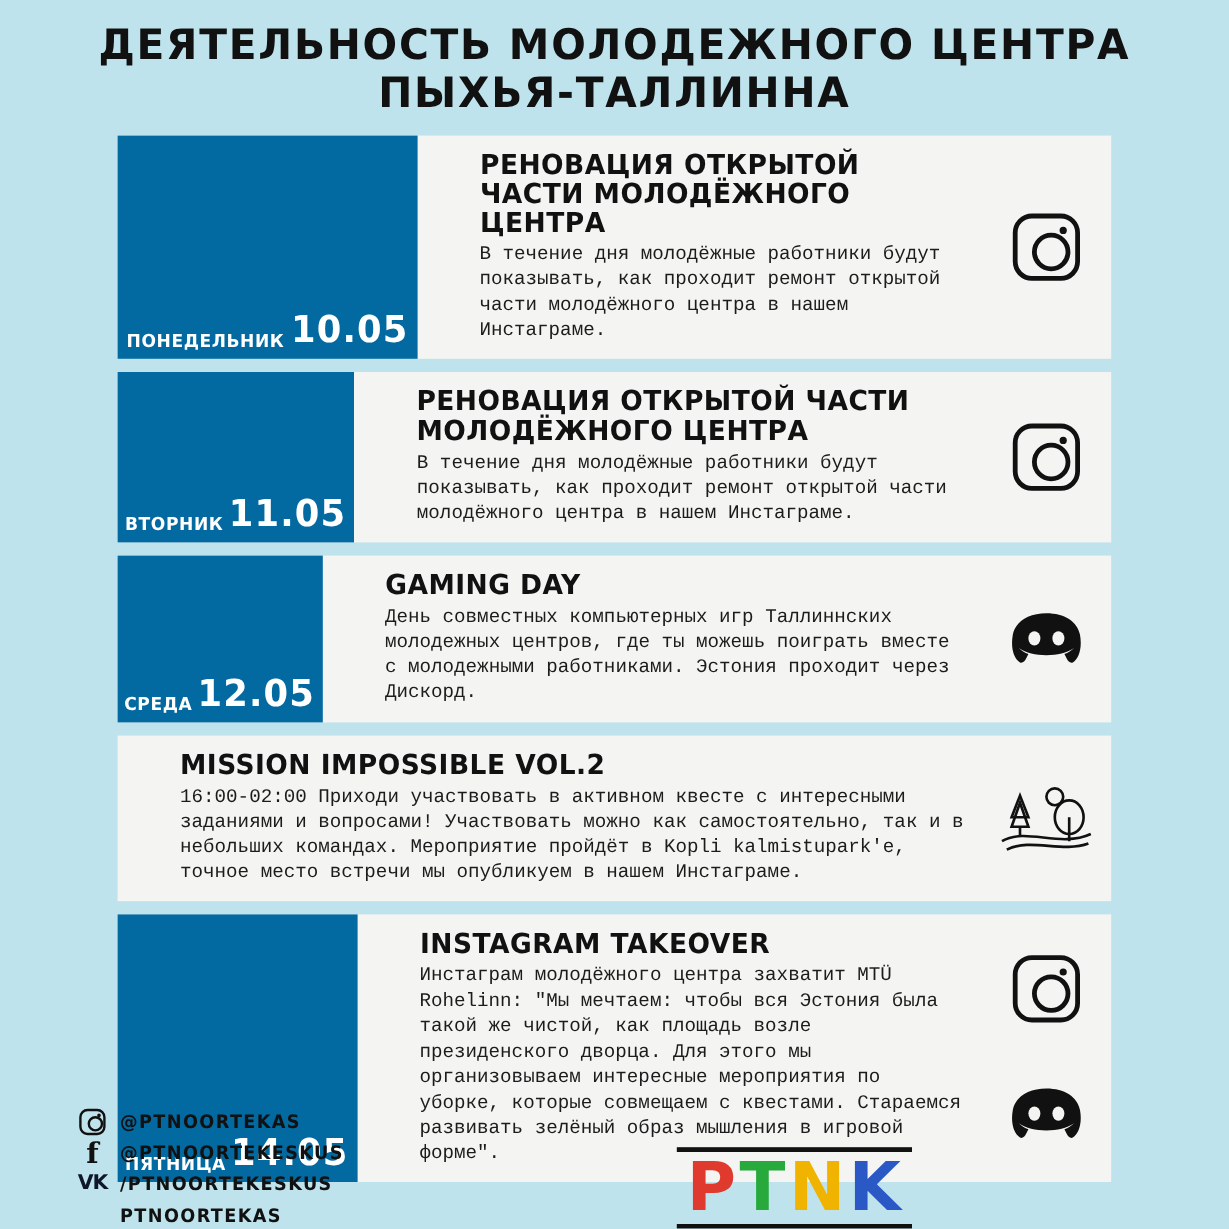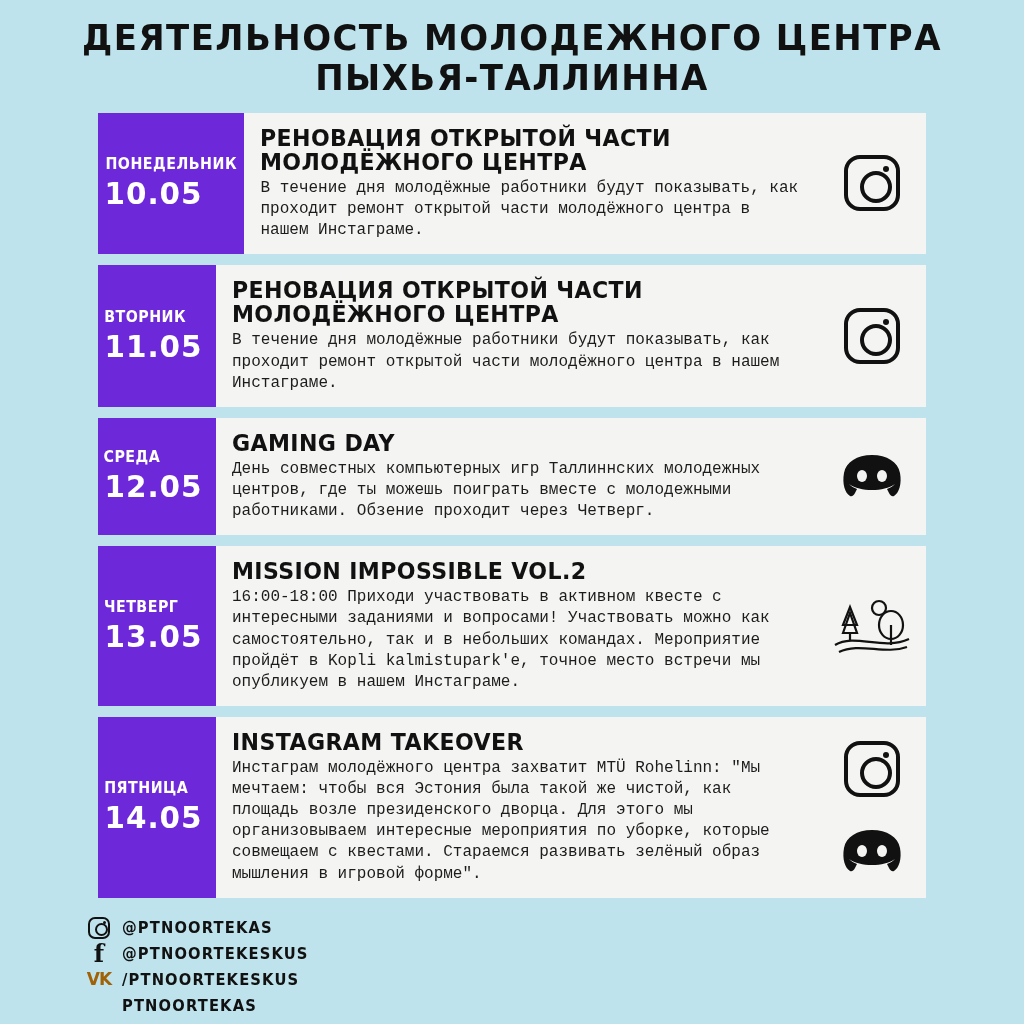--- a/index.html
+++ b/index.html
@@ -38,25 +38,25 @@
   }
   .row {
     display: flex;
     align-items: stretch;
     background: #f4f4f2;
     margin-bottom: 11px;
     min-height: 80px;
   }
   .daybox {
     flex: 0 0 118px;
-    background: #6d28d9;
+    background: #0369a1;
     color: #ffffff;
     display: flex;
-    flex-direction: column;
-    align-items: flex-start;
+    flex-direction: row;
+    align-items: flex-end;
     justify-content: center;
     padding: 6px 4px;
   }
   .dayname {
     font-family: "DejaVu Sans", sans-serif;
     font-weight: bold;
     font-size: 15px;
     letter-spacing: 0.5px;
     text-transform: uppercase;
     transform: scaleX(0.95);
@@ -68,20 +68,21 @@
     letter-spacing: 1px;
     margin-top: 2px;
     transform: scaleX(0.95);
   }
   .content {
     flex: 1 1 auto;
     padding: 13px 14px 13px 16px;
     display: flex;
     flex-direction: column;
     justify-content: center;
+    margin-left: 36px;
   }
   .event + .event { margin-top: 14px; }
   .ev-title {
     font-family: "DejaVu Sans", sans-serif;
     font-weight: bold;
     font-size: 23px;
     letter-spacing: 0.4px;
     color: #111111;
     text-transform: uppercase;
     line-height: 1.05;
@@ -146,23 +147,22 @@
   }
 
   .discord-icon svg, .nature-icon svg { display: block; }
 
   
   .footer {
     position: absolute;
     left: 0; right: 0; bottom: 0;
     height: 108px;
     display: flex;
-    align-items: flex-start;
-    padding: 0 86px;
-    flex-direction: column;
+    align-items: flex-end;
+    padding: 0 64px;
   }
   .social {
     flex: 0 0 300px;
     display: flex;
     flex-direction: column;
     gap: 3px;
   }
   .social-row {
     display: flex;
     align-items: center;
@@ -189,21 +189,21 @@
     font-weight: bold;
     font-size: 24px;
     line-height: 1;
     color: #111111;
   }
   .vk-icon {
     font-family: "DejaVu Sans", sans-serif;
     font-weight: bold;
     font-size: 17px;
     line-height: 1;
-    color: #a16207;
+    color: #0f172a;
     letter-spacing: -1px;
   }
 
   .logo-wrap {
     flex: 1 1 auto;
     display: flex;
     align-items: center;
     justify-content: center;
   }
   .logo {
@@ -288,43 +288,39 @@
     </div>
 
     <div class="row">
       <div class="daybox">
         <div class="dayname">Среда</div>
         <div class="daydate">12.05</div>
       </div>
       <div class="content">
         <div class="event">
           <div class="ev-title">Gaming Day</div>
-          <div class="ev-desc">День совместных компьютерных игр Таллиннских молодежных центров, где ты можешь поиграть вместе с молодежными работниками.  Обзение проходит через Четверг.</div>
+          <div class="ev-desc">День совместных компьютерных игр Таллиннских молодежных центров, где ты можешь поиграть вместе с молодежными работниками.  Эстония проходит через Дискорд.</div>
         </div>
       </div>
       <div class="iconcol">
         <span class="discord-icon">
           <svg width="60" height="46" viewBox="0 0 60 46" aria-hidden="true">
             <path fill="#111111" d="M30 2C15 2 4 9 2 20c-2 11 1 20 6 23 2 1 4-1 5-3l2-4c-3-1-6-3-8-5 6 4 14 6 23 6s17-2 23-6c-2 2-5 4-8 5l2 4c1 2 3 4 5 3 5-3 8-12 6-23C56 9 45 2 30 2z"></path>
             <ellipse cx="20" cy="23" rx="5" ry="6" fill="#f4f4f2"></ellipse>
             <ellipse cx="40" cy="23" rx="5" ry="6" fill="#f4f4f2"></ellipse>
           </svg>
         </span>
       </div>
     </div>
 
     <div class="row">
-      <div class="daybox">
-        <div class="dayname">Четверг</div>
-        <div class="daydate">13.05</div>
-      </div>
       <div class="content">
         <div class="event">
           <div class="ev-title">Mission Impossible vol.2</div>
-          <div class="ev-desc">16:00-18:00 Приходи участвовать в активном квесте с интересными заданиями и вопросами! Участвовать можно как самостоятельно, так и в небольших командах. Мероприятие пройдёт в Kopli kalmistupark'e, точное место встречи мы опубликуем в нашем Инстаграме.</div>
+          <div class="ev-desc">16:00-02:00 Приходи участвовать в активном квесте с интересными заданиями и вопросами! Участвовать можно как самостоятельно, так и в небольших командах. Мероприятие пройдёт в Kopli kalmistupark'e, точное место встречи мы опубликуем в нашем Инстаграме.</div>
         </div>
       </div>
       <div class="iconcol">
         <span class="nature-icon">
           <svg width="78" height="62" viewBox="0 0 78 62" aria-hidden="true">
             <circle cx="46" cy="13" r="7" fill="none" stroke="#111111" stroke-width="2.2"></circle>
             <path d="M10 38 L17 18 L24 38 Z" fill="none" stroke="#111111" stroke-width="2.2"></path>
             <path d="M10 30 L17 12 L24 30 Z" fill="none" stroke="#111111" stroke-width="2.2"></path>
             <line x1="17" y1="38" x2="17" y2="46" stroke="#111111" stroke-width="2.2"></line>
             <ellipse cx="58" cy="30" rx="12" ry="14" fill="none" stroke="#111111" stroke-width="2.2"></ellipse>

